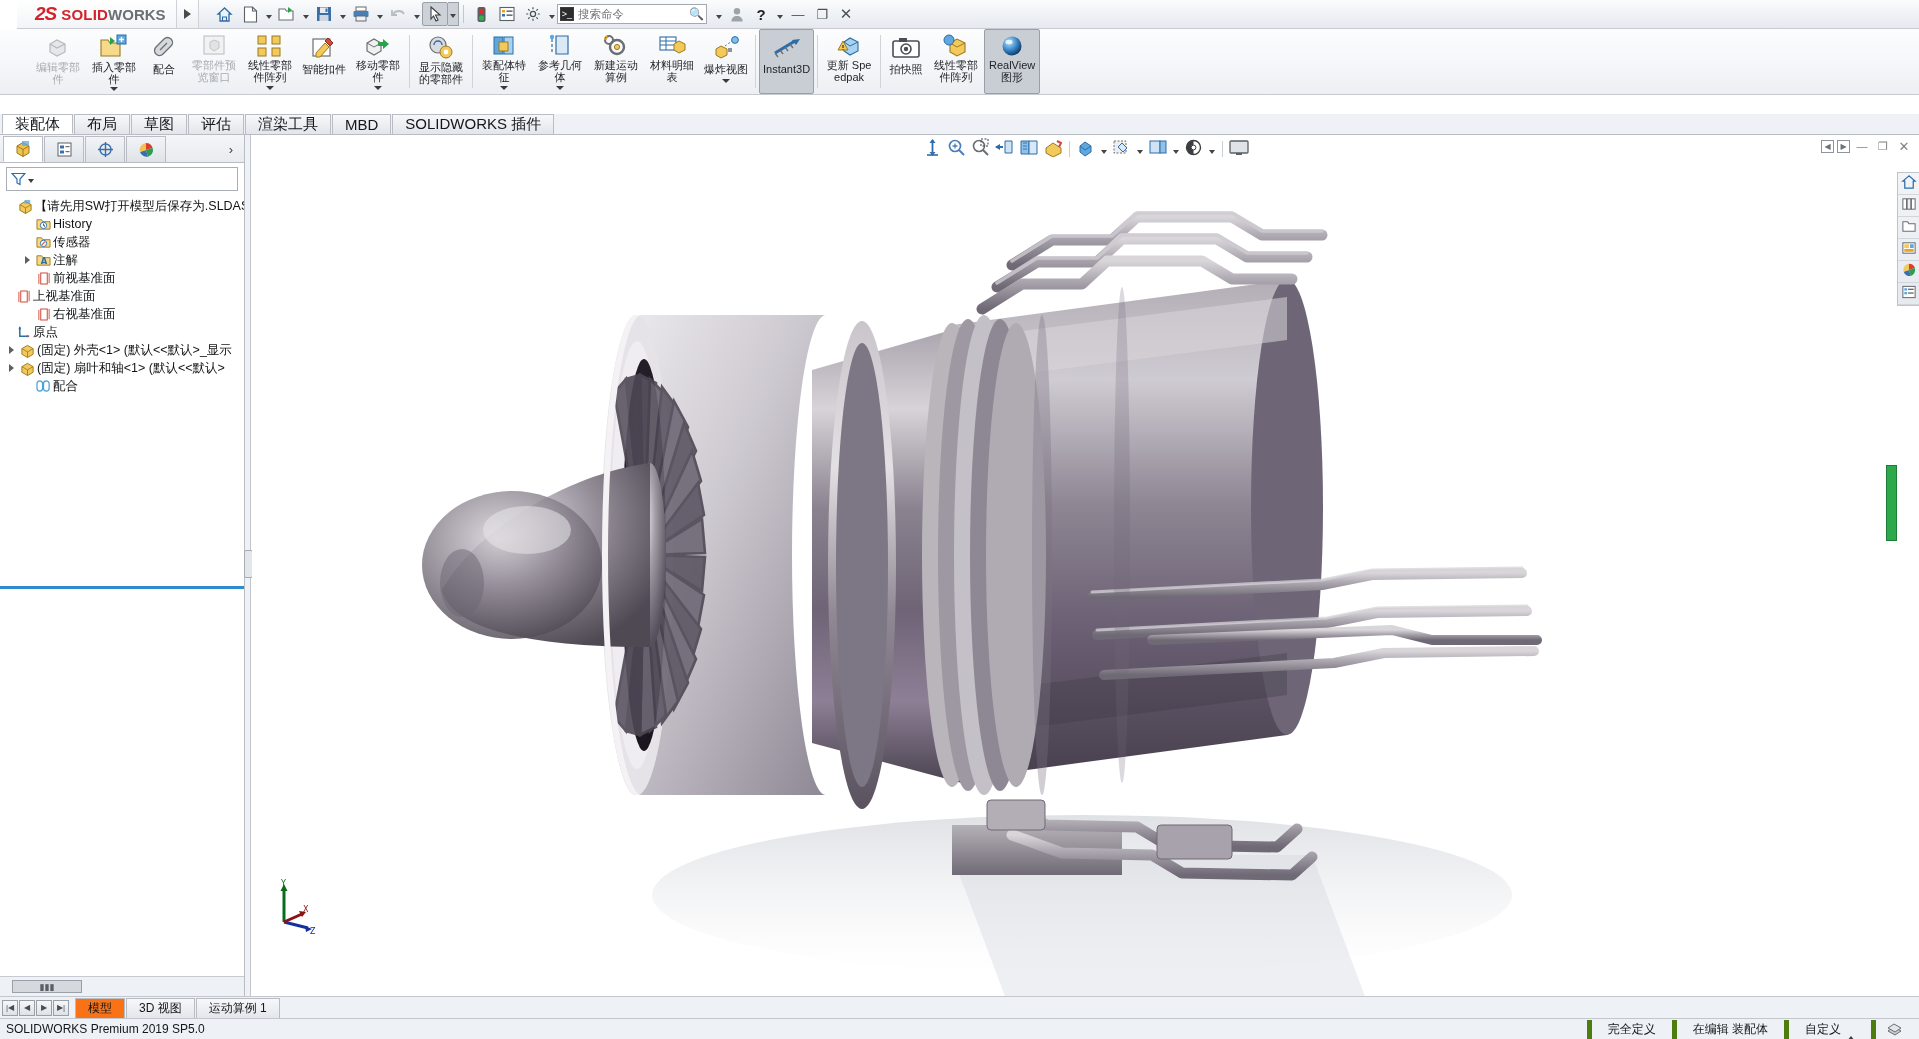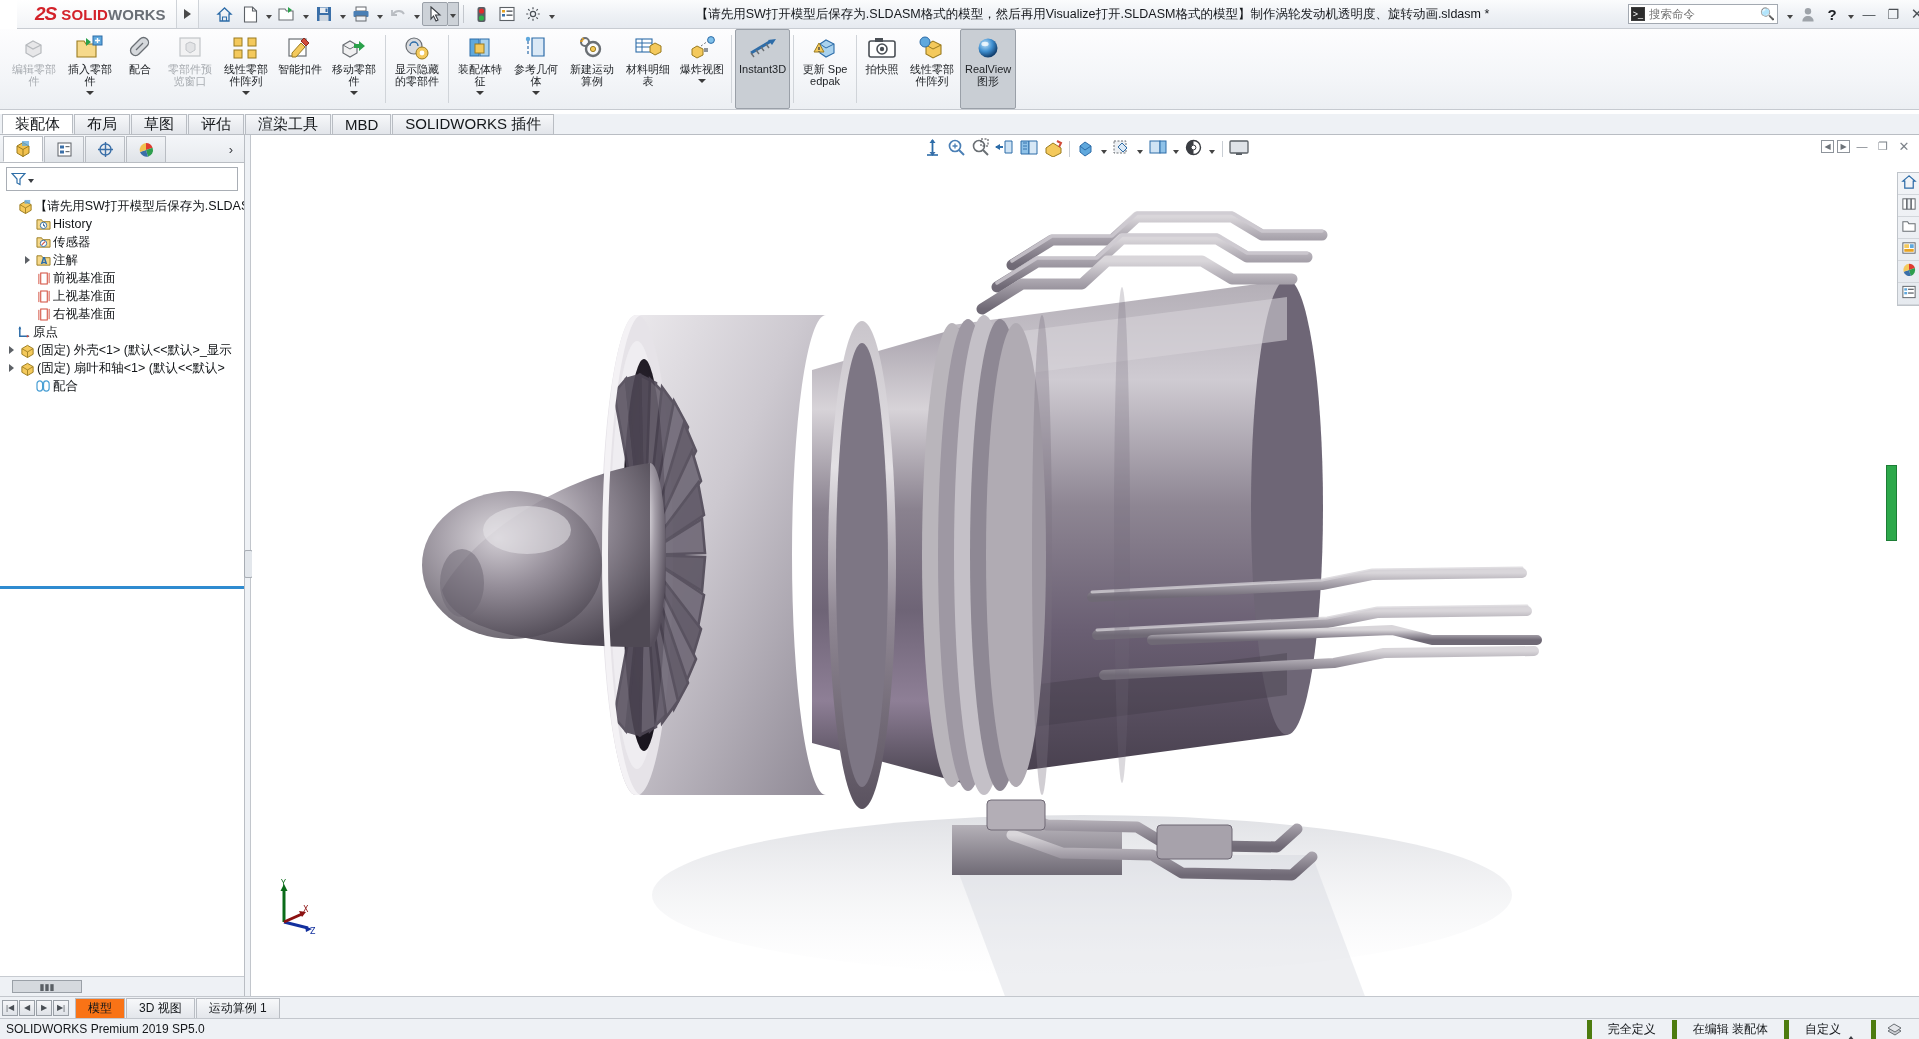--- a/index.html
+++ b/index.html
@@ -55,24 +55,24 @@
   }
   .searchbox .sicon{width:14px;height:14px;border:1px solid #3c3c3c;background:#2c2c2c;color:#fff;font-size:9px;
     display:flex;align-items:center;justify-content:center;margin-right:4px;}
   .searchbox input{border:0;outline:0;font-size:11.5px;color:#6d7279;width:98px;background:transparent;
     font-family:"Liberation Sans","DejaVu Sans",sans-serif;}
   .searchbox .mag{margin-left:auto;color:#3b6fae;font-size:12px;}
   .win-ico{width:22px;height:24px;display:flex;align-items:center;justify-content:center;color:#4c5156;font-size:13px;}
 
   
   .ribbon{
-    position:absolute;top:29px;left:0;width:1919px;height:81px;
+    position:absolute;top:29px;left:0;width:1919px;height:66px;
     background: linear-gradient(to bottom,#fdfdfe 0%,#f3f5f8 65%, #eceff3 100%);
     border-bottom:1px solid #c6cad0;
-    display:flex;align-items:stretch;
+    display:flex;align-items:stretch;padding-left:24px;
   }
   .rgroup{display:flex;align-items:stretch;}
   .rsep{width:1px;background:#d0d4d9;margin:6px 3px;}
   .rbtn{
     width:auto;min-width:44px;max-width:56px;padding:3px 3px 0 3px;
     display:flex;flex-direction:column;align-items:center;
     border:1px solid transparent;border-radius:2px;cursor:default;
   }
   .rbtn.active{background:#c9ced4;border:1px solid #9aa0a8;}
   .rbtn .ic{height:30px;display:flex;align-items:center;justify-content:center;}
@@ -305,21 +305,20 @@
               <circle cx="8" cy="8" r="2.6"></circle>
               <path d="M8 1.2v2M8 12.8v2M1.2 8h2M12.8 8h2M3.2 3.2l1.4 1.4M11.4 11.4l1.4 1.4M12.8 3.2l-1.4 1.4M4.6 11.4l-1.4 1.4"></path>
             </g>
           </svg>
       </div>
       <div class="qcaret">
           <i></i>
         </div>
     </div>
 
-    <div class="doctitle">【请先用SW打开模型后保存为.SLDASM格式的模型，然后再用Visualize打开.SLDASM格式的模型】制作涡轮发动机透明度、旋转动画.sldasm *</div>
 
     <div class="tr-group">
       <div class="searchbox">
         <div class="sicon">&gt;_</div>
         <input type="text" placeholder="搜索命令" style="">
         <span class="mag">🔍</span>
       </div>
       <div class="qcaret">
           <i></i>
         </div>
@@ -698,21 +697,21 @@
         <div class="tnode" style="padding-left:20px">
           <span class="texp"></span>
           <span class="tico">
             <svg width="14" height="15" viewBox="0 0 15 16">
               <path d="M4 2h7v12H4z" fill="none" stroke="#d24b3a" stroke-width="1.1"></path>
               <path d="M2 3v11M13 2v11" stroke="#d24b3a" stroke-width="1"></path>
             </svg>
           </span>
           <span class="tlabel">前视基准面</span>
         </div>
-        <div class="tnode" style="padding-left:20px">
+        <div class="tnode" style="">
           <span class="texp"></span>
           <span class="tico">
             <svg width="14" height="15" viewBox="0 0 15 16">
               <path d="M4 2h7v12H4z" fill="none" stroke="#d24b3a" stroke-width="1.1"></path>
               <path d="M2 3v11M13 2v11" stroke="#d24b3a" stroke-width="1"></path>
             </svg>
           </span>
           <span class="tlabel">上视基准面</span>
         </div>
         <div class="tnode" style="padding-left:20px">

